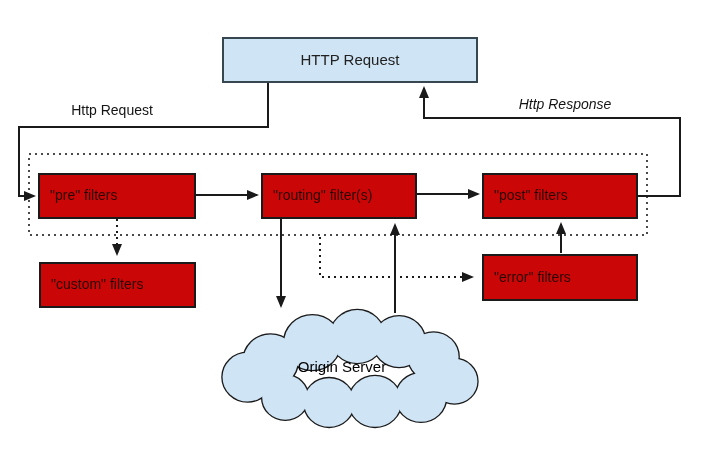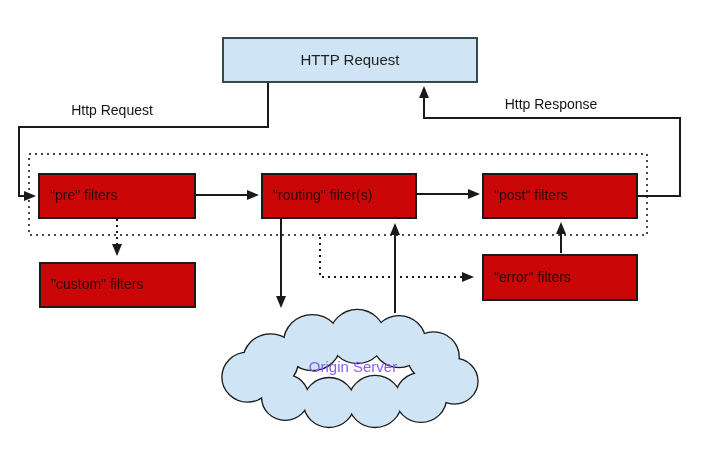--- a/index.html
+++ b/index.html
@@ -32,24 +32,24 @@
   #box-pre{left:38px;top:173px;width:158px;height:46px;}
   #box-routing{left:261px;top:173px;width:156px;height:46px;}
   #box-post{left:482px;top:173px;width:156px;height:46px;}
   #box-custom{left:39px;top:262px;width:157px;height:46px;}
   #box-error{left:482px;top:254px;width:156px;height:47px;}
   
   .flow-label{
     position:absolute;font-size:14px;color:#141414;text-align:center;
   }
   #label-request{left:51px;top:102px;width:122px;}
-  #label-response{left:490px;top:96px;width:122px;}
+  #label-response{left:504px;top:96px;width:122px;font-style:italic;}
   #origin-label{
-    position:absolute;left:223px;top:358px;width:260px;
-    text-align:center;font-size:15px;color:#8b5cf6;
+    position:absolute;left:212px;top:358px;width:260px;
+    text-align:center;font-size:15px;color:#000000;
   }
   
   svg.layer{position:absolute;left:0;top:0;}
   #cloud-svg{left:210px;top:302px;}
 </style>
 </head>
 <body>
 
 <div class="canvas">
 

